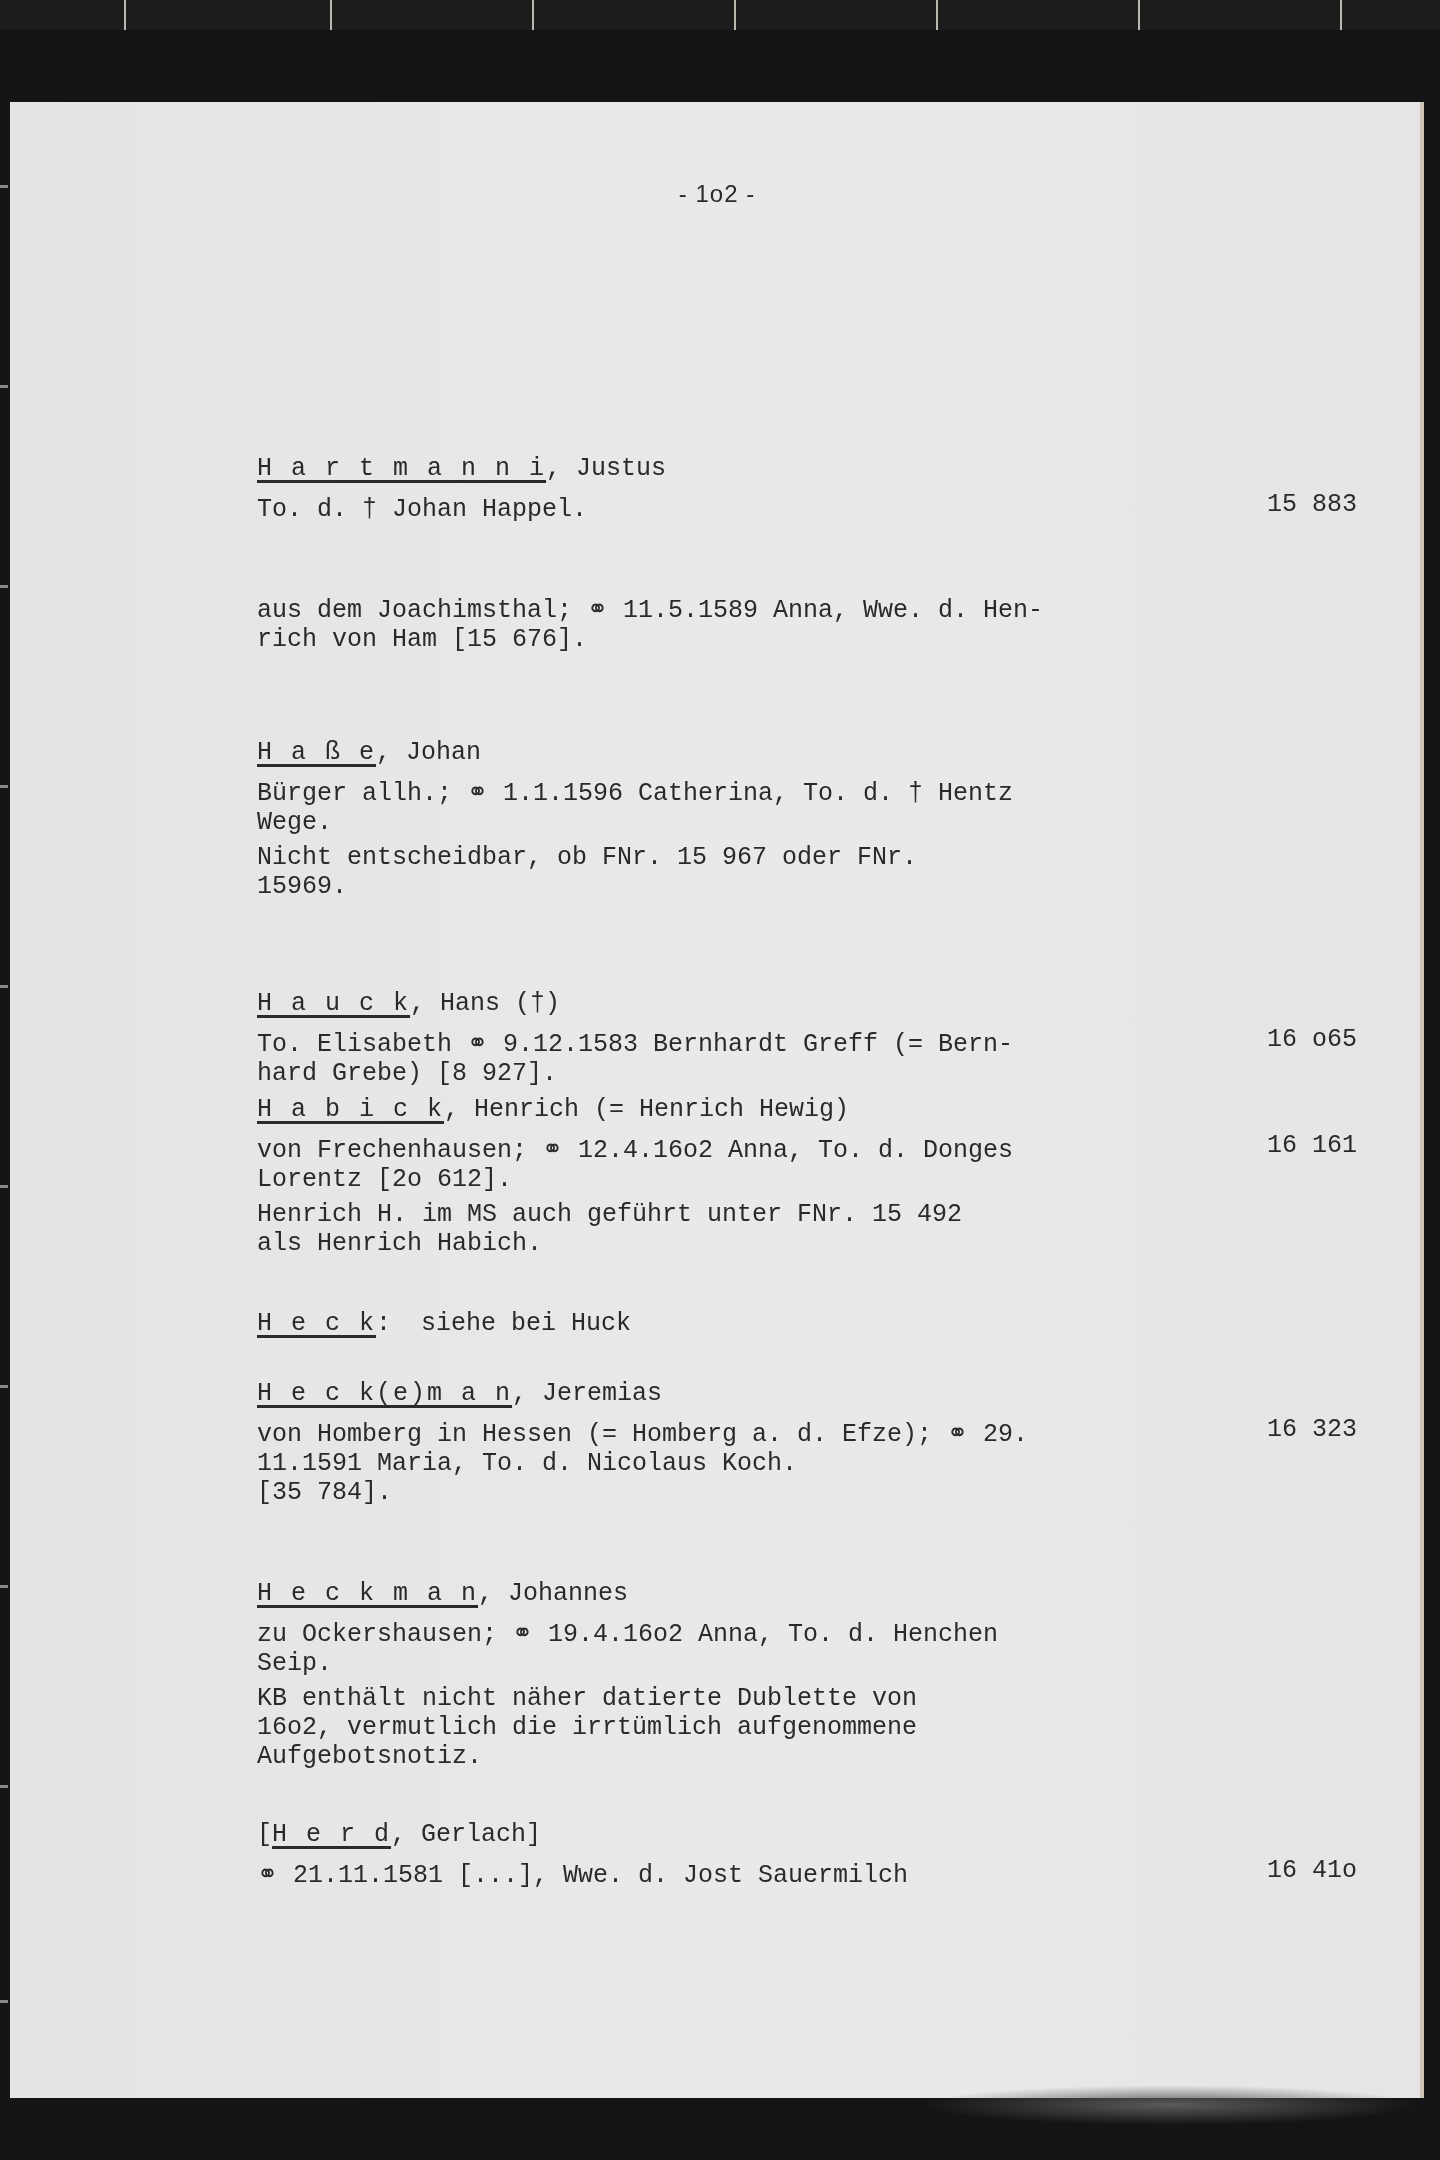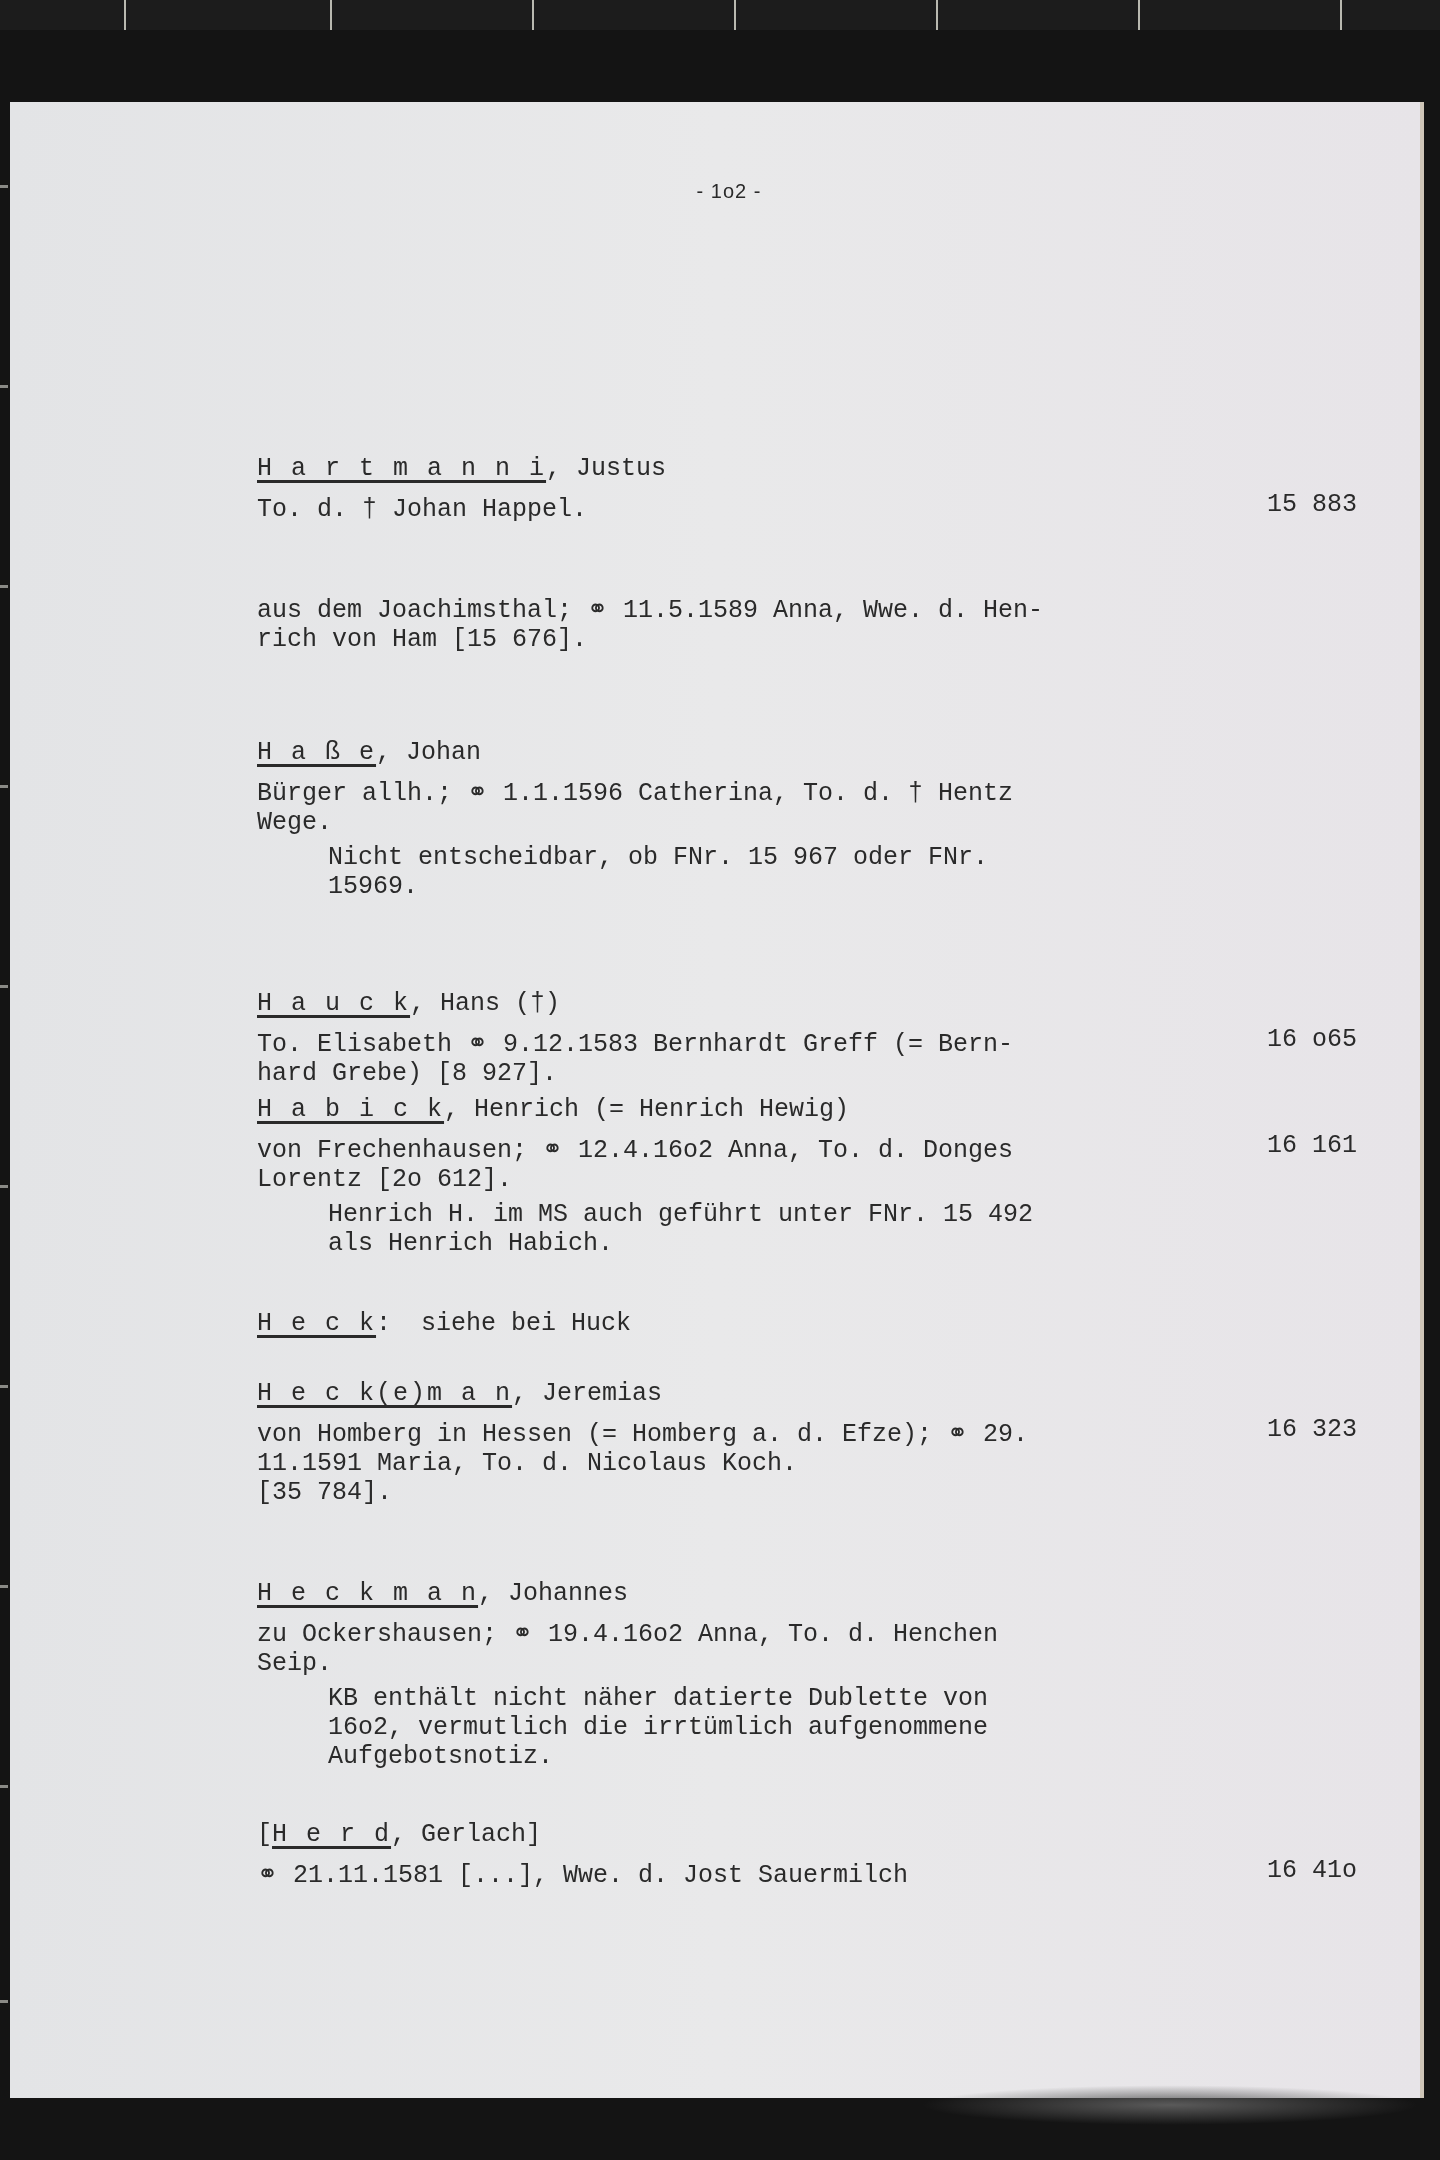--- a/index.html
+++ b/index.html
@@ -20,30 +20,29 @@
       background: linear-gradient(90deg, #e3e4e6 0%, #e9e9ea 50%, #e7e4e8 100%);
       color: #2a2a2a;
     }
     .page-edge-right { position: absolute; right: 0; top: 0; width: 4px; height: 100%; background: #cfc6b8; }
     .shadow-bottom {
       position: absolute; left: 920px; top: 2085px; width: 500px; height: 40px;
       background: radial-gradient(ellipse at center, #5a5a5a 0%, rgba(40,40,40,0) 70%);
     }
     .page-num {
       position: absolute; top: 78px; left: 0; width: 100%;
-      text-align: center; font-size: 20px; letter-spacing: 1px;
+      text-align: center; font-size: 24px; letter-spacing: 1px;
       font-family: "Liberation Sans", sans-serif;
-      padding-left: 12px;
     }
     .entry { position: absolute; left: 247px; width: 1100px; font-size: 25px; line-height: 29px; }
     .head { display: block; margin-bottom: 12px; white-space: pre; }
     .surname { text-decoration: underline; text-decoration-thickness: 3px; text-underline-offset: 5px; letter-spacing: 2px; }
     .fnr { position: absolute; right: 0; top: 0; margin-top: 36px; }
     .body-text { white-space: pre; }
-    .note { white-space: pre; margin-left: 71px; margin-top: 6px; }
+    .note { white-space: pre; margin-top: 6px; }
   </style>
 </head>
 <body>
 
 <div class="ruler">
   <div class="tick" style="left:124px"></div>
   <div class="tick" style="left:330px"></div>
   <div class="tick" style="left:532px"></div>
   <div class="tick" style="left:734px"></div>
   <div class="tick" style="left:936px"></div>

